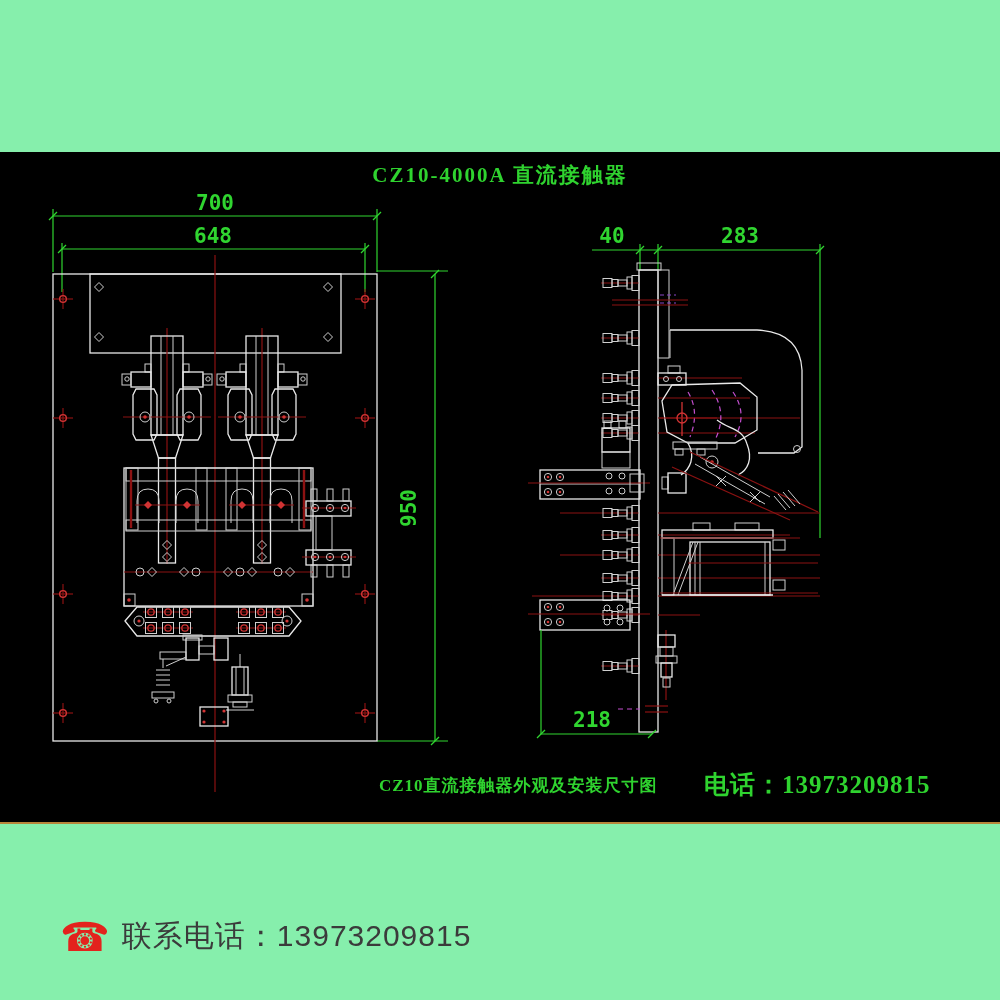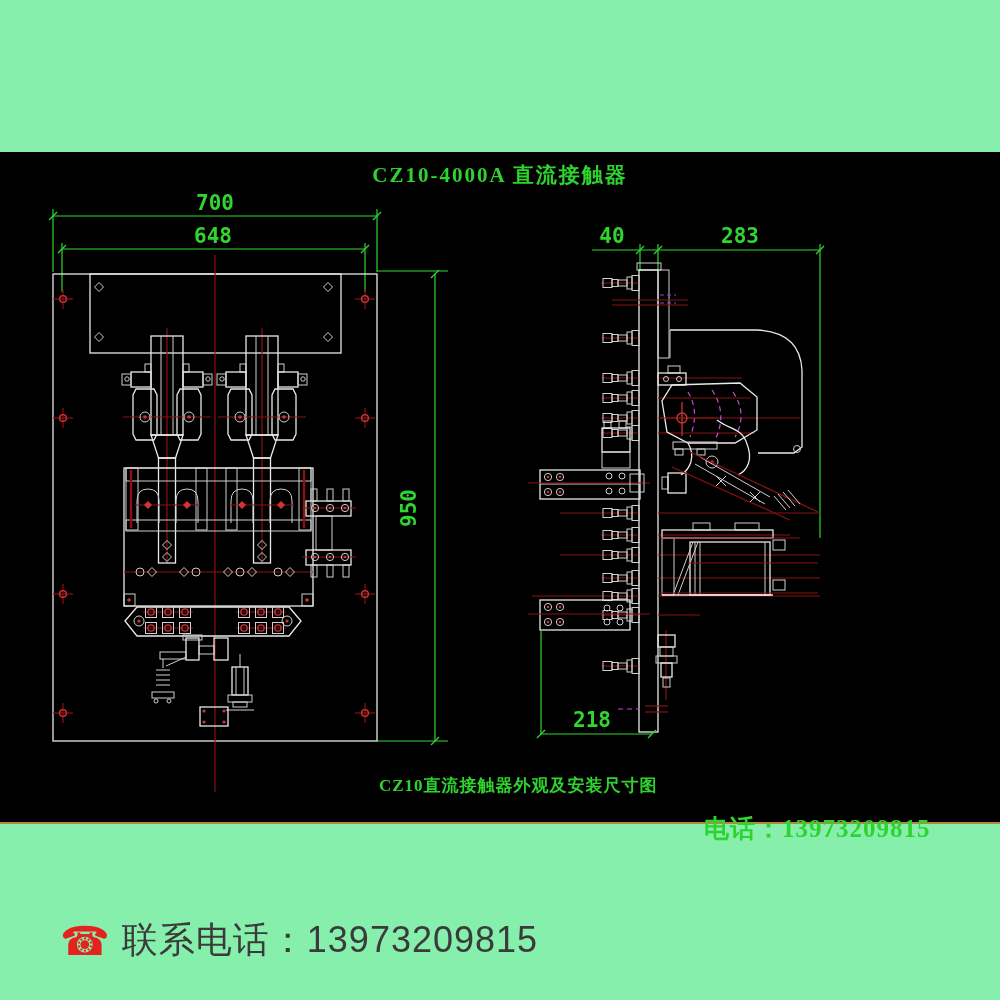--- a/index.html
+++ b/index.html
@@ -6,25 +6,25 @@
   .stage{position:relative;width:1000px;height:1000px;background:#86efac;overflow:hidden;
          font-family:"Liberation Sans", sans-serif;}
   .canvas{position:absolute;left:0;top:152px;width:1000px;height:670px;background:#000;
           border-bottom:2px solid #b9853b;}
   .cad-title{position:absolute;left:0;top:9px;width:100%;text-align:center;
              color:#2fd32f;font-size:21px;font-weight:bold;letter-spacing:2px;
              font-family:"Liberation Serif", serif;}
   .cad-caption{position:absolute;left:379px;top:622px;color:#2fd32f;font-size:17px;
                font-weight:bold;letter-spacing:1px;font-family:"Liberation Serif", serif;}
   .cad-phone{position:absolute;left:704px;top:616px;color:#2fd32f;font-size:25px;
-             font-weight:bold;letter-spacing:1px;font-family:"Liberation Serif", serif;margin-top:44px;}
+             font-weight:bold;letter-spacing:1px;font-family:"Liberation Serif", serif;}
   .drawing-svg{position:absolute;left:0;top:0;width:1000px;height:670px;}
   .footer{position:absolute;left:60px;top:916px;display:flex;align-items:center;gap:12px;}
   .phone-icon{color:#e3231d;font-size:40px;line-height:1;}
-  .footer-text{color:#3b3b3b;font-size:36px;font-weight:500;letter-spacing:1px;}
+  .footer-text{color:#3b3b3b;font-size:30px;font-weight:500;letter-spacing:1px;}
 
   
   .w {stroke:#e9e9e9;stroke-width:1.3;fill:none;}
   .w2{stroke:#cfcfcf;stroke-width:1;fill:none;}
   .rl{stroke:#8c1212;stroke-width:1.2;fill:none;}
   .rl2{stroke:#8c1212;stroke-width:2.4;fill:none;}
   .rb{stroke:#d23434;stroke-width:1.3;fill:none;}
   .rdot{fill:#d23434;stroke:none;}
   .g {stroke:#30d530;stroke-width:1.2;fill:none;}
   .mg{stroke:#c44fd0;stroke-width:1.2;fill:none;stroke-dasharray:5 4;}

